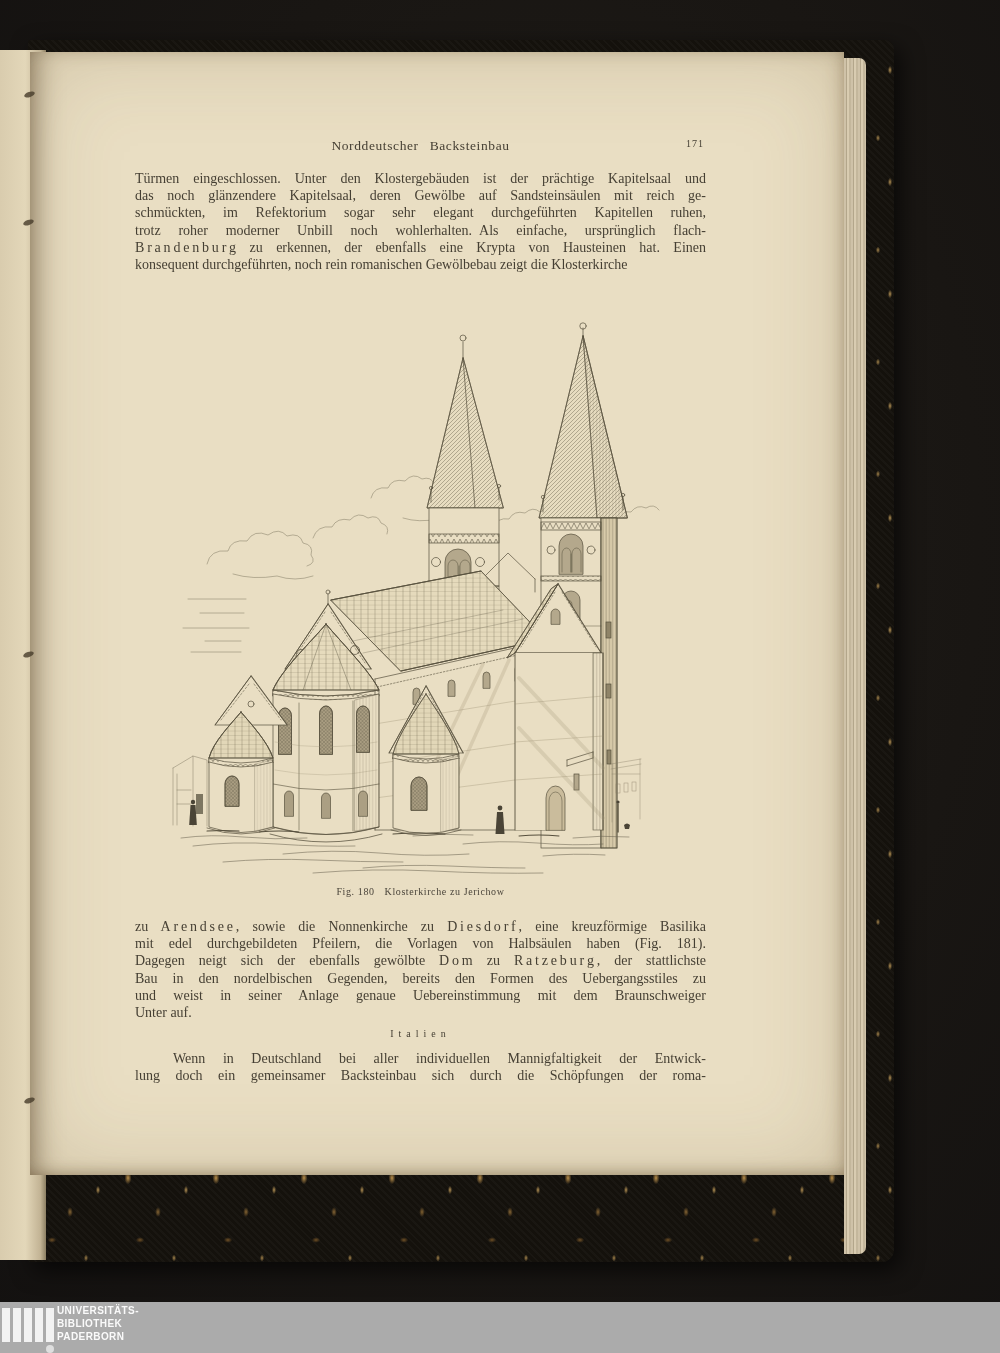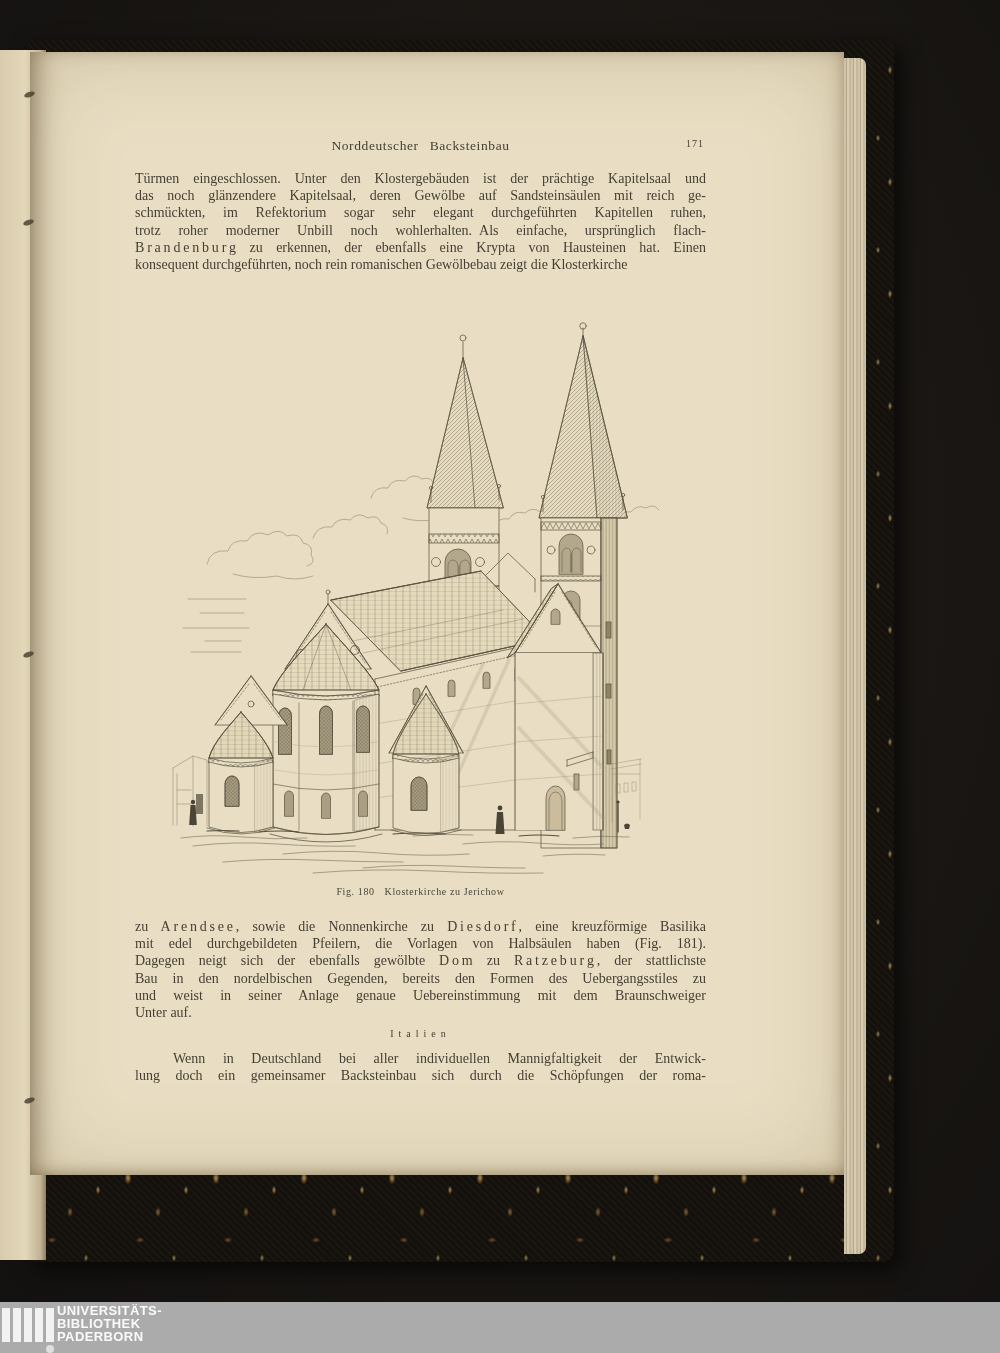--- a/index.html
+++ b/index.html
@@ -46,21 +46,21 @@
            letter-spacing:.6px;color:#4a443a;}
   .caption .cap-label{margin-right:10px;}
   .section-heading{position:absolute;top:976px;left:0;width:571px;text-align:center;
            font-size:10px;letter-spacing:5px;}
   
   .footer-bar{position:absolute;left:0;bottom:0;width:1000px;height:51px;background:#ababab;}
   .logo{position:absolute;left:2px;top:4px;height:46px;}
   .logo-bar{position:absolute;top:2px;width:8px;height:34px;background:#f2f2f2;}
   .logo-dot{position:absolute;left:44px;top:39px;width:8px;height:8px;border-radius:50%;background:#dedede;}
   .logo-text{position:absolute;left:57px;top:2px;font-family:"Liberation Sans",sans-serif;
-             font-weight:700;font-size:13px;line-height:13px;letter-spacing:.4px;color:#fafafa;}
+             font-weight:700;font-size:10px;line-height:13px;letter-spacing:.4px;color:#fafafa;}
   
   svg{display:block;}
 </style>
 </head>
 <body>
 
 <div class="stage">
 
   <div class="cover"></div>
   <div class="page-block"></div>

